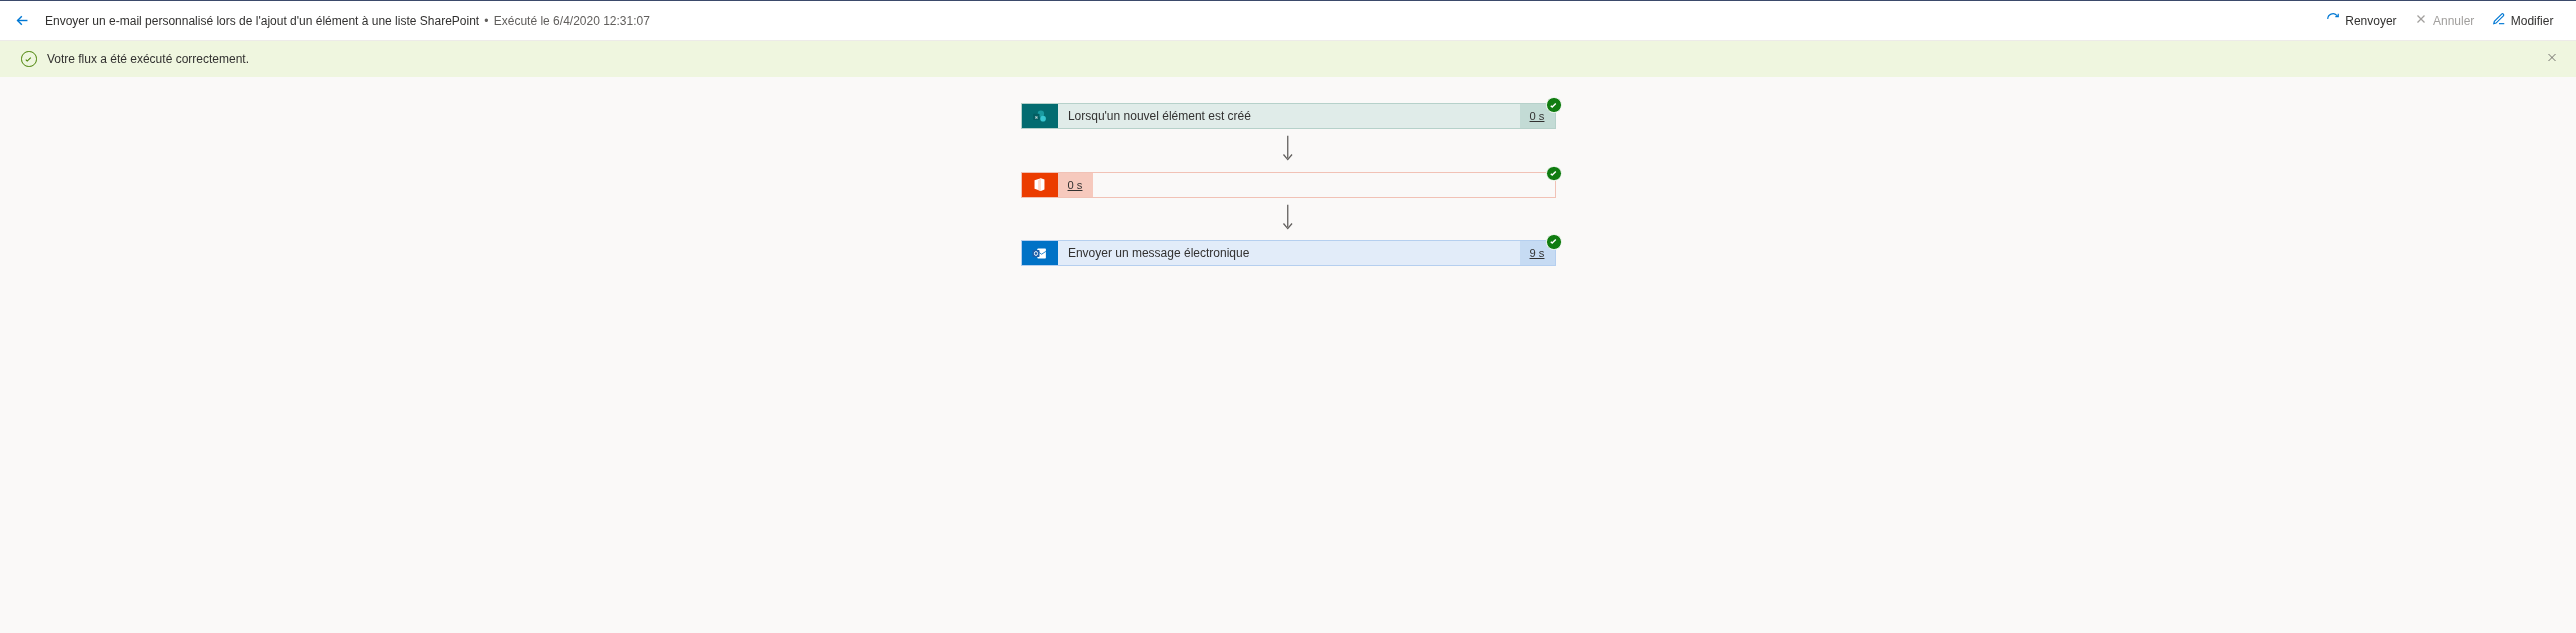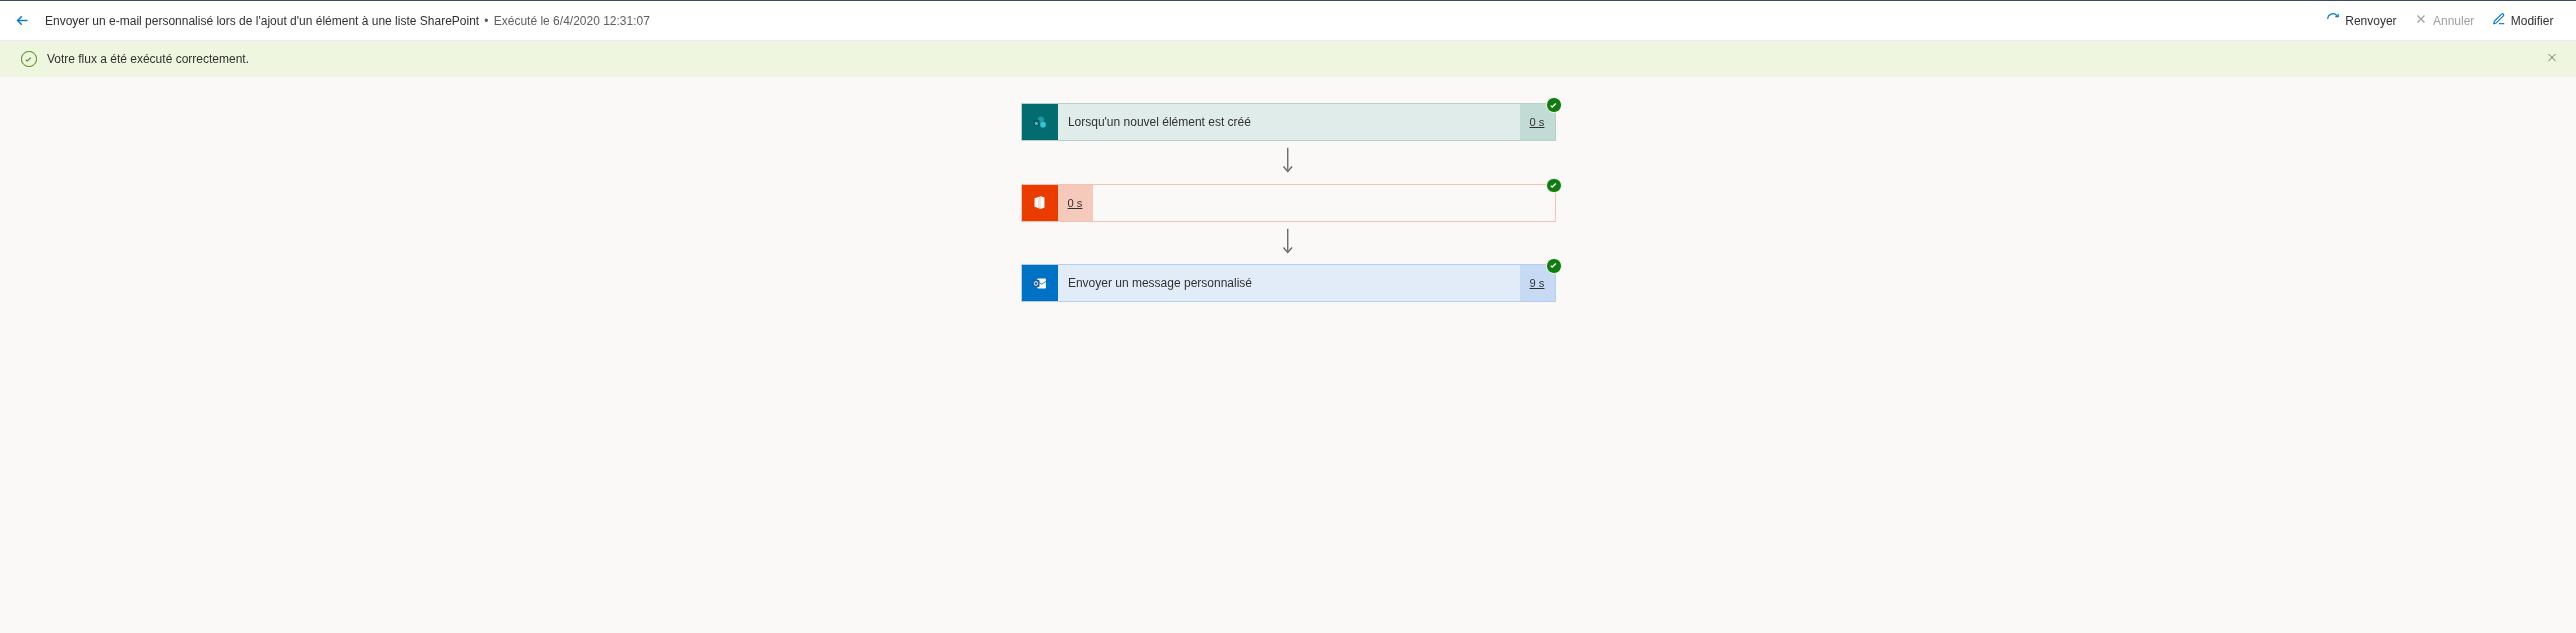--- a/index.html
+++ b/index.html
@@ -79,21 +79,21 @@
     display: flex;
     flex-direction: column;
     align-items: center;
   }
   .step {
     width: 535px;
     display: flex;
     align-items: stretch;
     position: relative;
     border: 0.9px solid transparent;
-    height: 38px;
+    height: 26px;
   }
   .step .iconcell {
     width: 36px;
     display: flex;
     align-items: center;
     justify-content: center;
     color: #fff;
     font-weight: 600;
     font-size: 11.2px;
   }
@@ -269,21 +269,21 @@
     <div class="iconcell">
       <div class="sp-icon">
         <svg viewBox="0 0 24 24">
             <rect x="9" y="5" width="12" height="14" rx="1" fill="#fff"></rect>
             <path d="M9 9l6 4 6-4" stroke="#0072c6" stroke-width="1.2" fill="none"></path>
             <rect x="2" y="7" width="10" height="10" rx="1" fill="#1e5fa8"></rect>
             <ellipse cx="7" cy="12" rx="2.2" ry="2.8" fill="none" stroke="#fff" stroke-width="1.3"></ellipse>
           </svg>
       </div>
     </div>
-    <div class="label">Envoyer un message personnalisé</div>
+    <div class="label">Envoyer un message électronique</div>
     <div class="timing">9 s</div>
     <div class="badge">
       <svg viewBox="0 0 24 24" fill="none" stroke="currentColor" stroke-width="4">
           <path d="M5 13l4 4L19 7"></path>
         </svg>
     </div>
   </div>
 
 </div>
 

